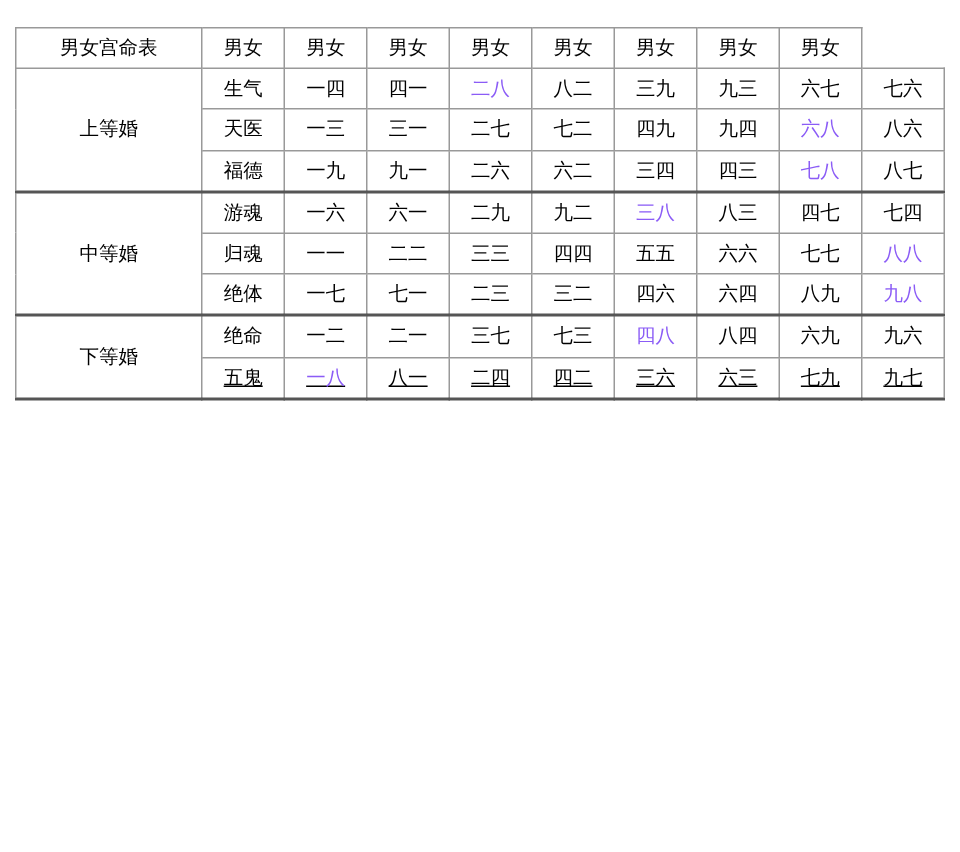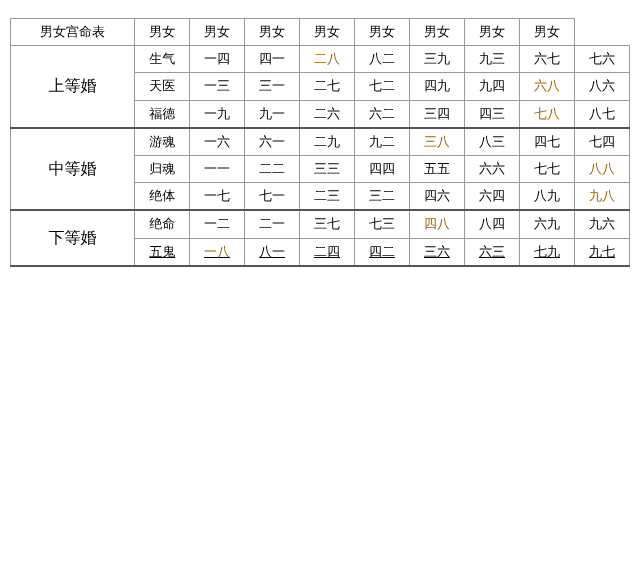--- a/index.html
+++ b/index.html
@@ -20,27 +20,27 @@
       width: 100%;
     }
     td, th {
       border: 1px solid #999;
       text-align: center;
       padding: 4px 2px;
       font-size: 13px;
       color: #000;
       line-height: 1.4;
     }
-    .red { color: #a16207; }
+    .red { color: #8b5cf6; }
     .header-row td {
       background: #fff;
       font-weight: normal;
     }
     .group-label {
-      font-size: 16px;
+      font-size: 13px;
     }
   </style>
 </head>
 <body>
 
 <div class="page-title"></div>
 
 <table>
   <thead>
     <tr class="header-row">

